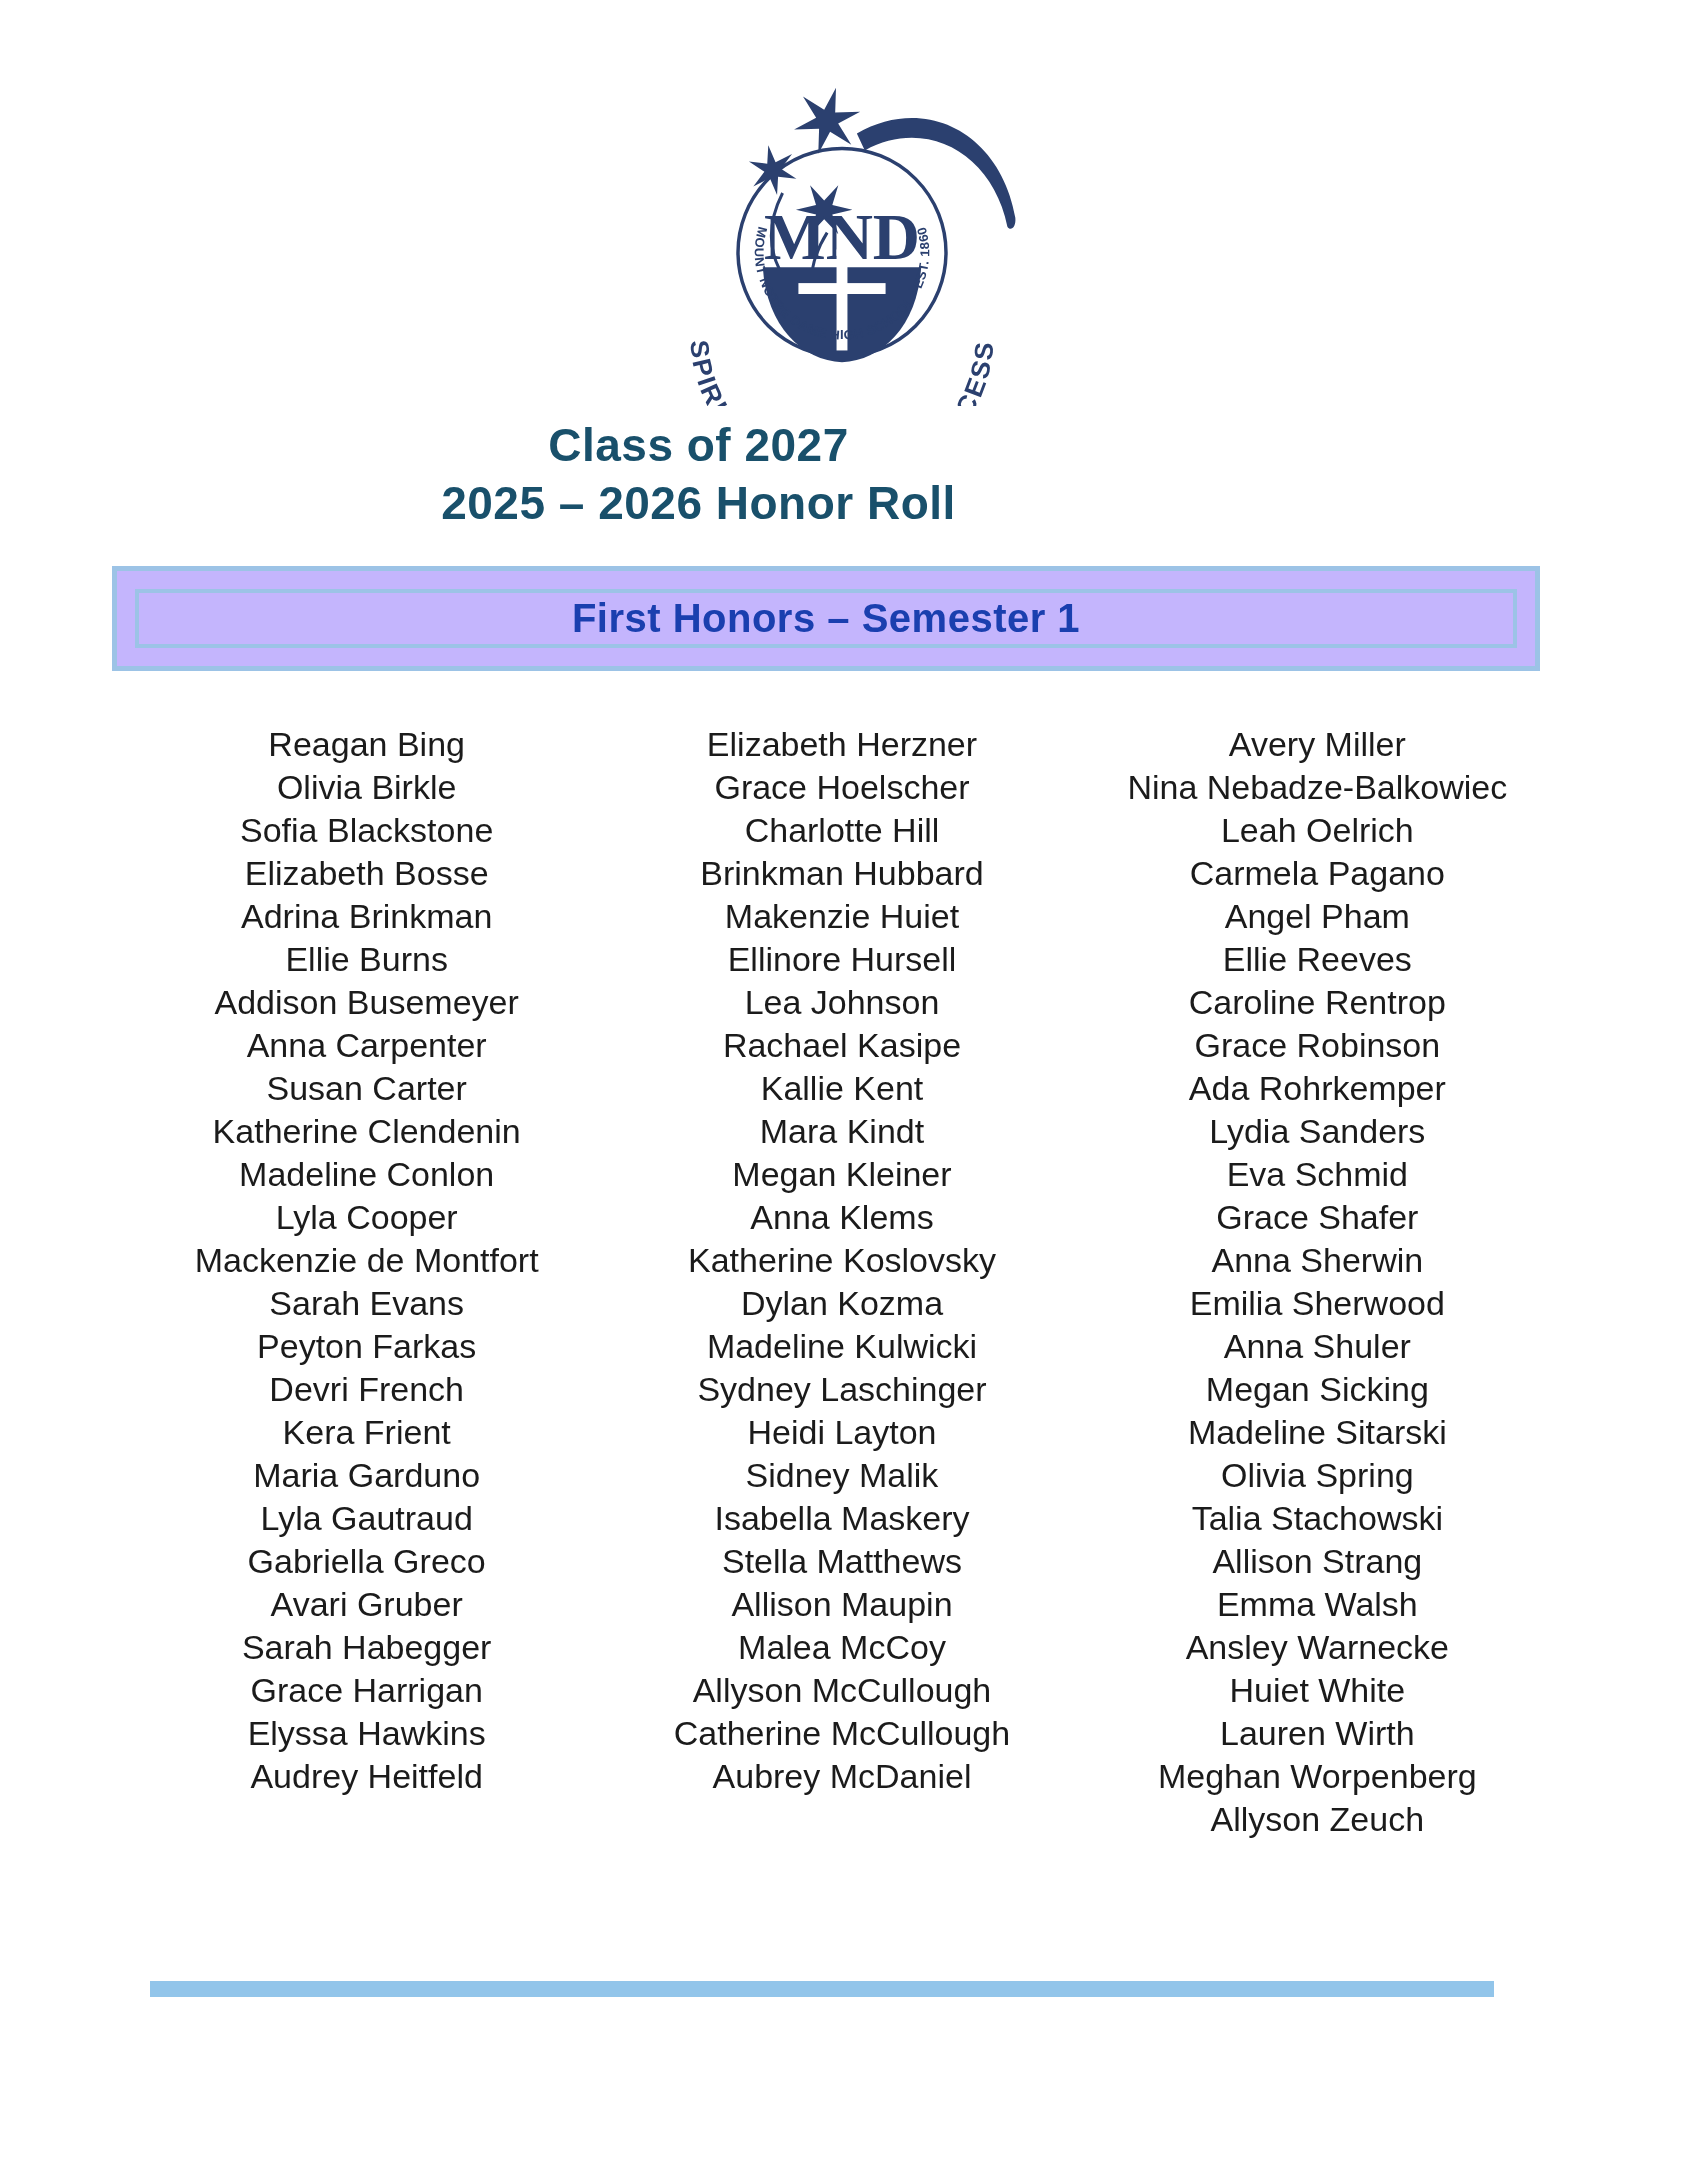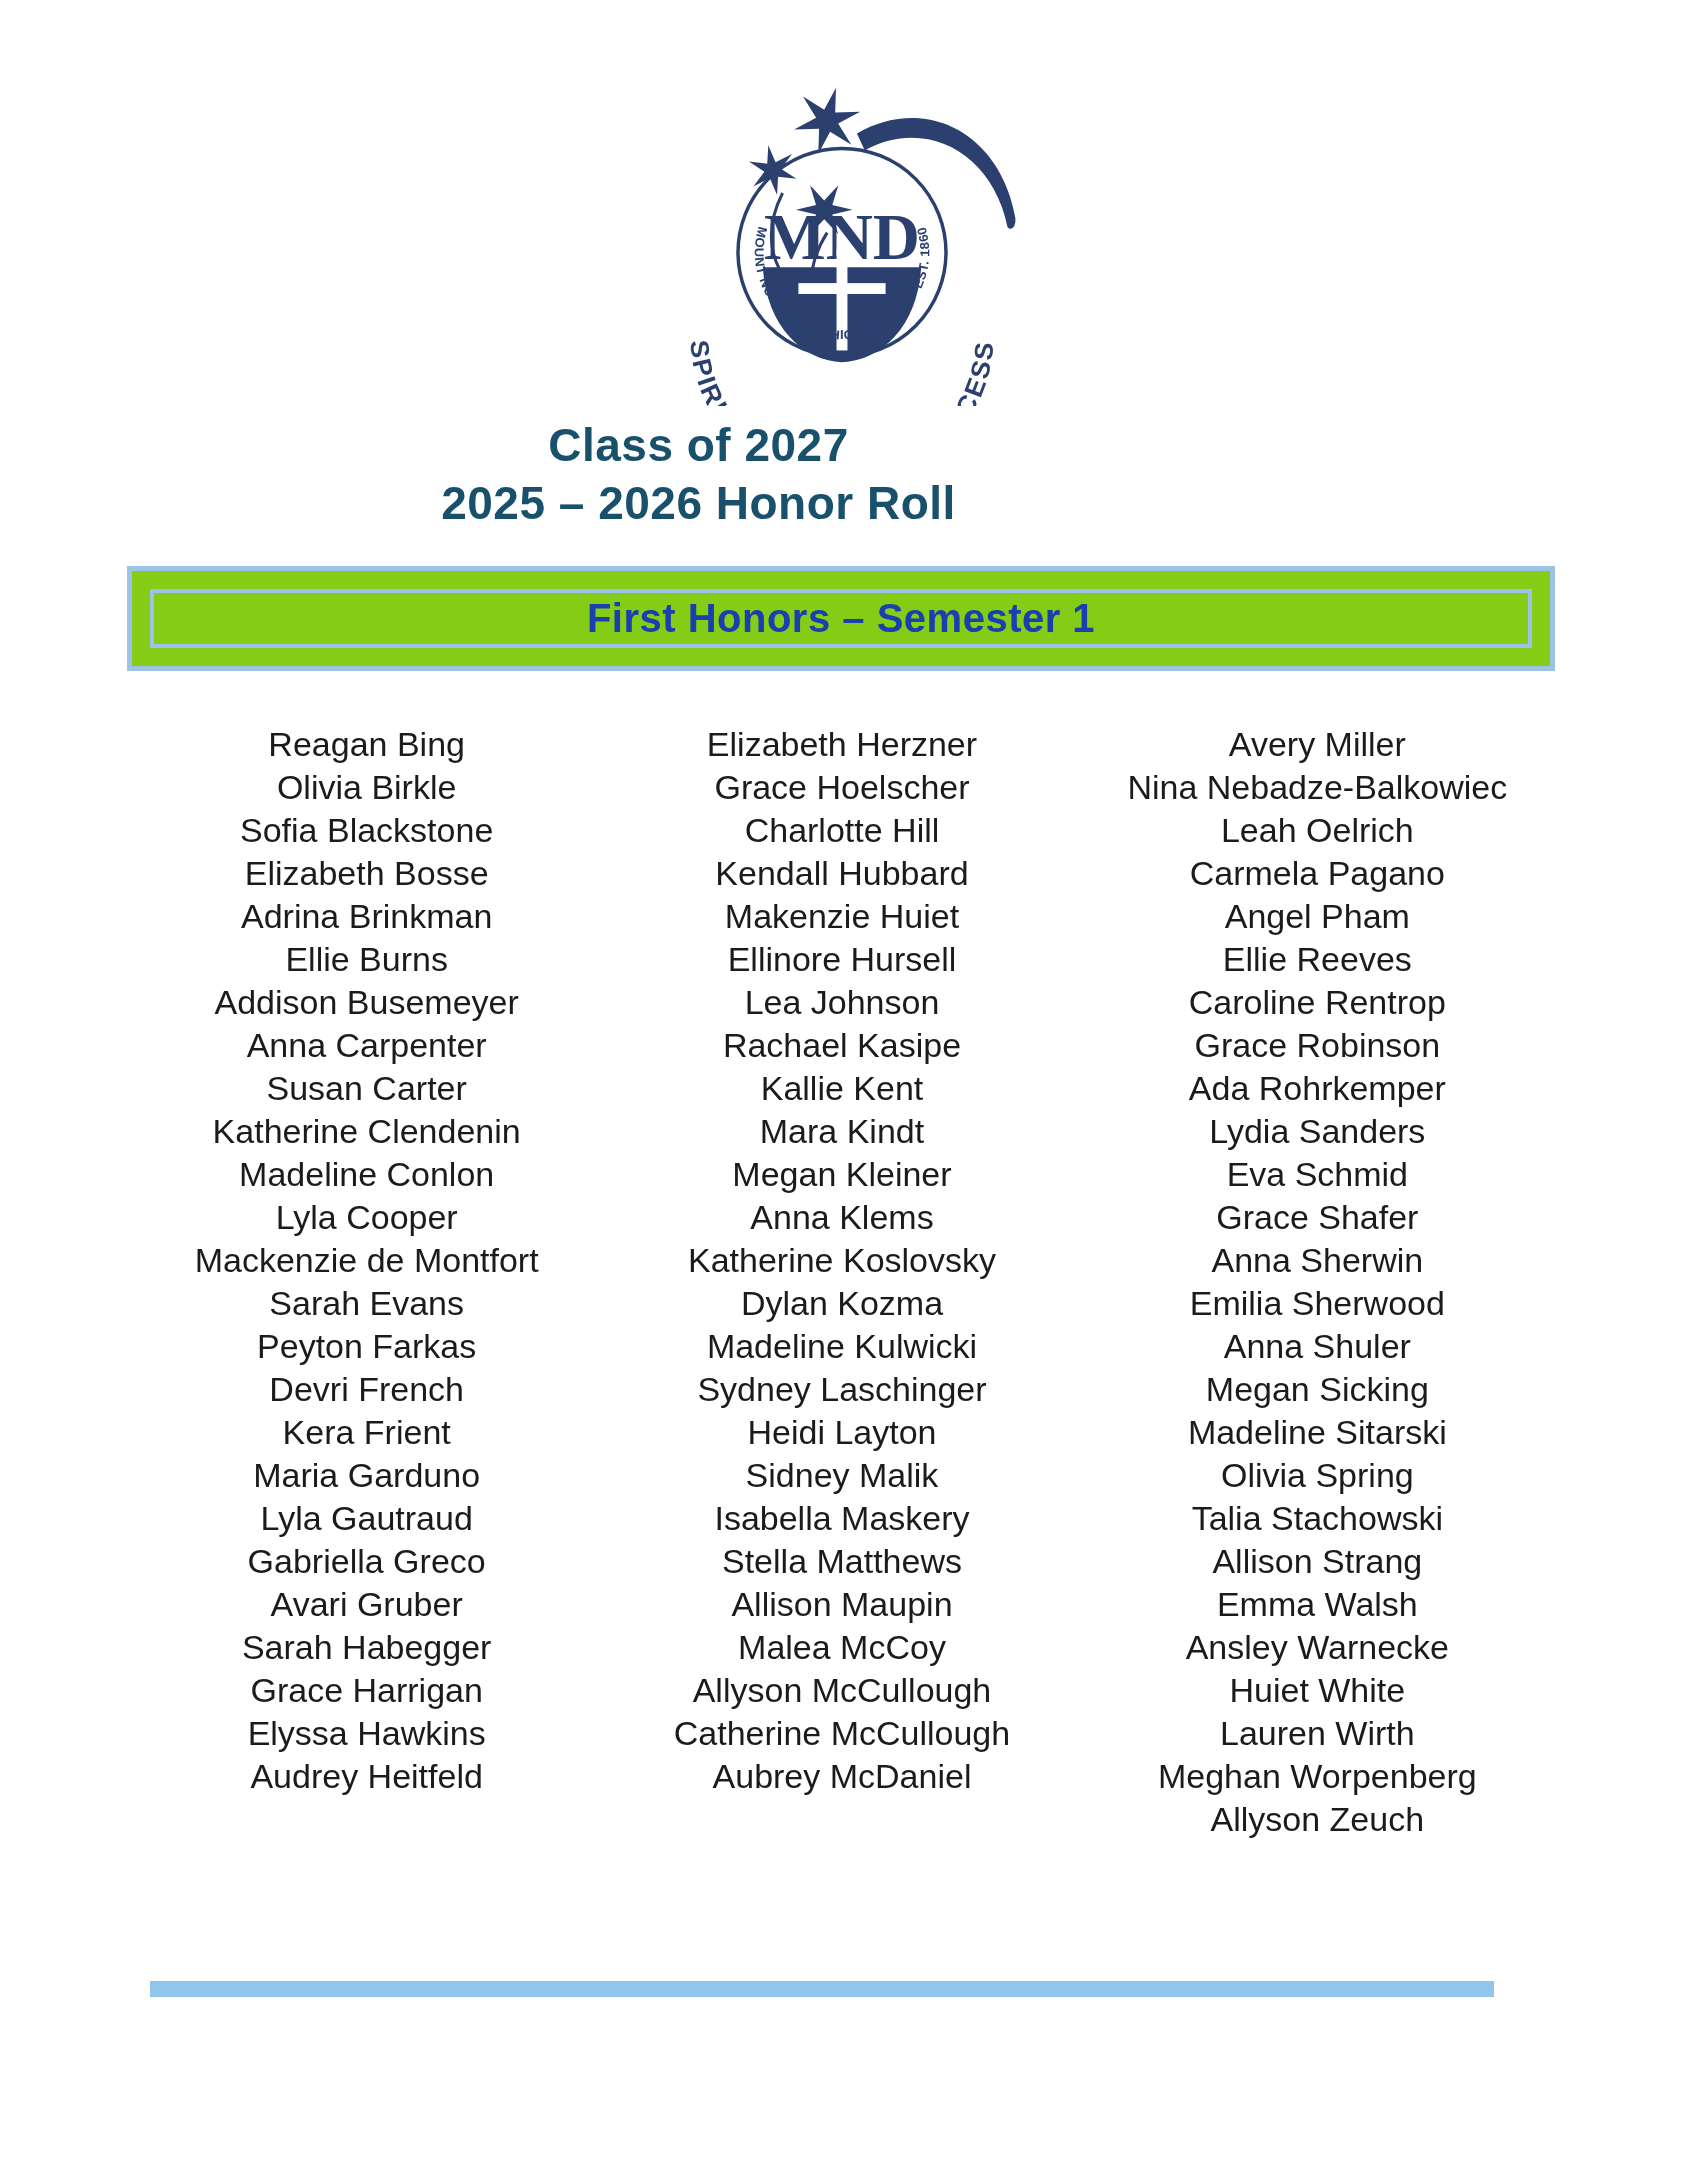--- a/index.html
+++ b/index.html
@@ -16,26 +16,26 @@
     position:absolute; top:416px; left:0; width:1397px;
     text-align:center;
     color:#19506B;
     font-weight:bold;
     font-size:46px;
     line-height:58px;
     letter-spacing:0.5px;
   }
 
   .honors-box {
-    position:absolute; left:127px; top:566px;
+    position:absolute; left:112px; top:566px;
     width:1428px; height:105px;
     box-sizing:border-box;
     border:5px solid #9CC3E6;
     padding:18px;
-    background:#84cc16;
+    background:#c4b5fd;
   }
   .honors-box-inner {
     border:4px solid #9CC3E6;
     height:100%;
     box-sizing:border-box;
     display:flex; align-items:center; justify-content:center;
   }
   .honors-title {
     color:#1A3FAF;
     font-size:40px;
@@ -139,21 +139,21 @@
       <div class="name">Avari Gruber</div>
       <div class="name">Sarah Habegger</div>
       <div class="name">Grace Harrigan</div>
       <div class="name">Elyssa Hawkins</div>
       <div class="name">Audrey Heitfeld</div>
     </div>
   <div class="name-col">
       <div class="name">Elizabeth Herzner</div>
       <div class="name">Grace Hoelscher</div>
       <div class="name">Charlotte Hill</div>
-      <div class="name">Kendall Hubbard</div>
+      <div class="name">Brinkman Hubbard</div>
       <div class="name">Makenzie Huiet</div>
       <div class="name">Ellinore Hursell</div>
       <div class="name">Lea Johnson</div>
       <div class="name">Rachael Kasipe</div>
       <div class="name">Kallie Kent</div>
       <div class="name">Mara Kindt</div>
       <div class="name">Megan Kleiner</div>
       <div class="name">Anna Klems</div>
       <div class="name">Katherine Koslovsky</div>
       <div class="name">Dylan Kozma</div>

